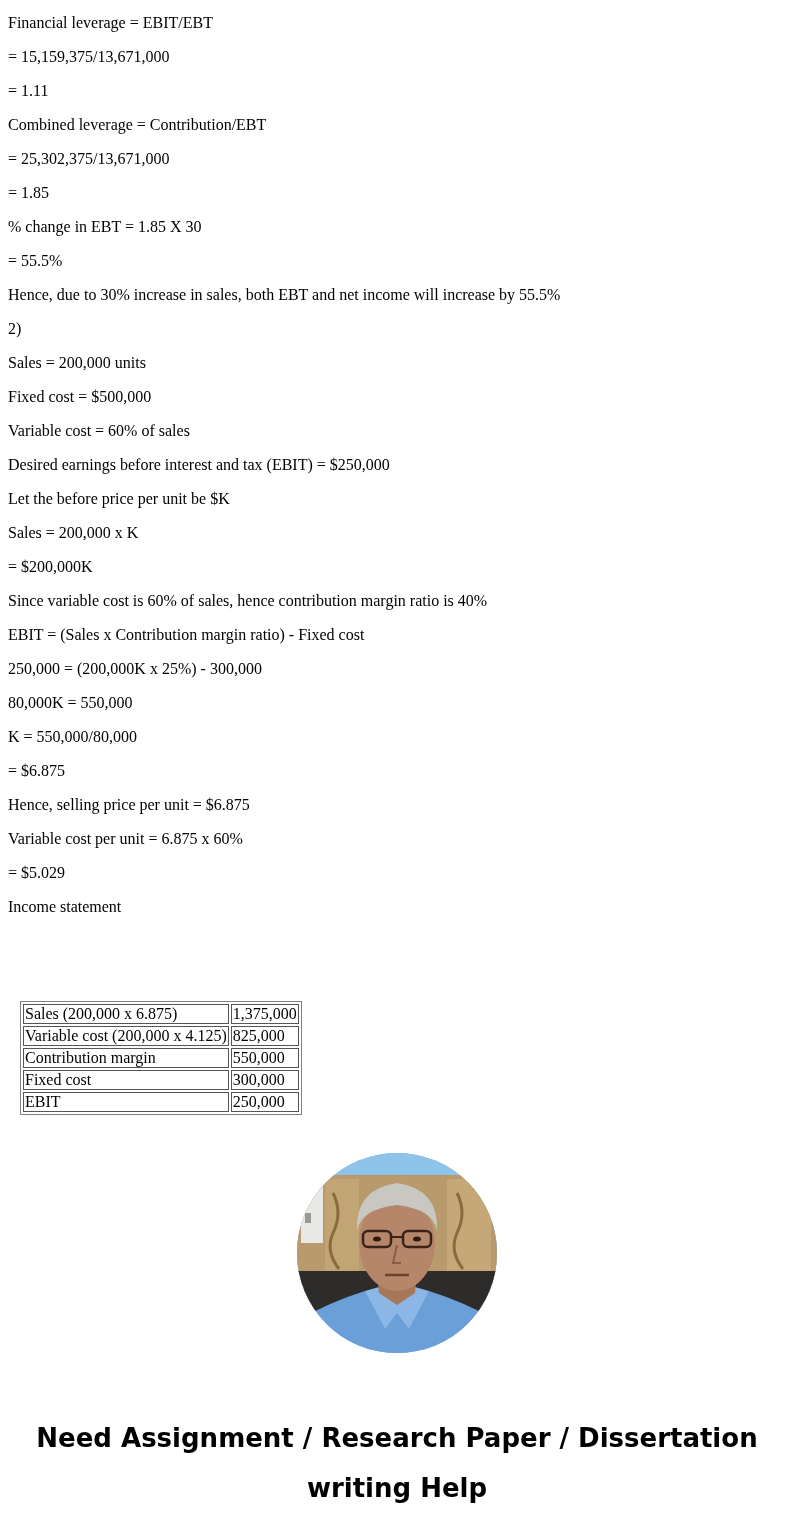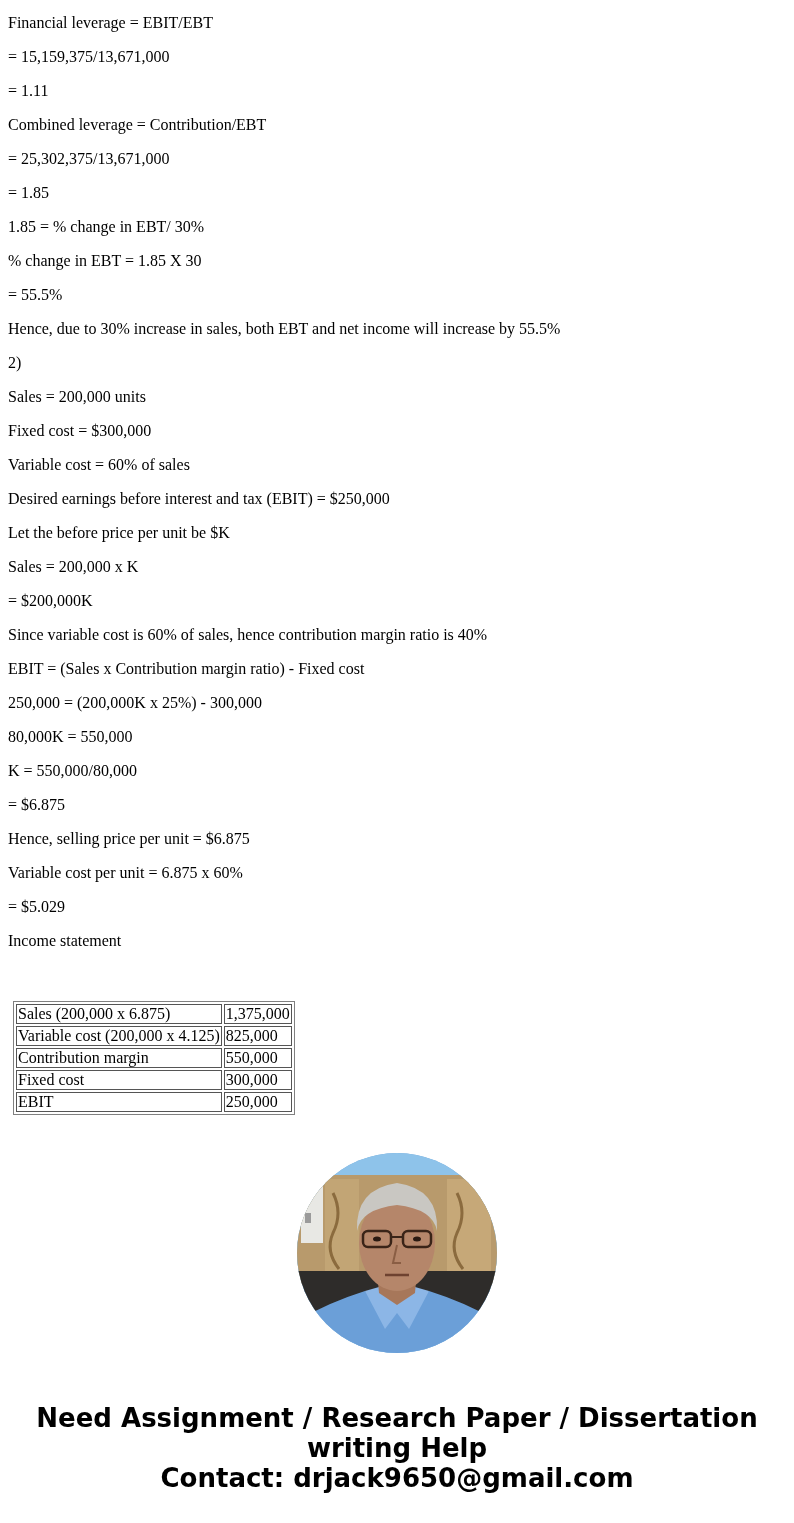--- a/index.html
+++ b/index.html
@@ -26,21 +26,21 @@
       margin: 0;
       height: 34px;
       line-height: 18px;
       padding-top: 14px;
       box-sizing: border-box;
       white-space: nowrap;
     }
     .content p:first-child { padding-top: 14px; }
     table.income {
       position: absolute;
-      left: 13px;
+      left: 20px;
       top: 1001px;
       border: 1px solid #808080;
       border-collapse: separate;
       border-spacing: 2px;
       font-family: "Liberation Serif", serif;
       font-size: 16px;
     }
     table.income td {
       border: 1px solid #555555;
       padding: 0 1px;
@@ -64,39 +64,38 @@
       left: 0;
       top: 1403px;
       width: 794px;
       text-align: center;
       font-family: "DejaVu Sans", sans-serif;
       font-weight: bold;
       font-size: 26px;
       line-height: 30px;
       color: #000000;
     }
-    .promo div { white-space: nowrap; }
+    .promo div { white-space: nowrap; margin-top: 20px; }
   </style>
 </head>
 <body>
 
 <div class="content">
   <p>Financial leverage = EBIT/EBT</p>
   <p>= 15,159,375/13,671,000</p>
   <p>= 1.11</p>
   <p>Combined leverage = Contribution/EBT</p>
   <p>= 25,302,375/13,671,000</p>
   <p>= 1.85</p>
-  <p>1.85 = % change in EBT/ 30%</p>
   <p>% change in EBT = 1.85 X 30</p>
   <p>= 55.5%</p>
   <p>Hence, due to 30% increase in sales, both EBT and net income will increase by 55.5%</p>
   <p>2)</p>
   <p>Sales = 200,000 units</p>
-  <p>Fixed cost = $300,000</p>
+  <p>Fixed cost = $500,000</p>
   <p>Variable cost = 60% of sales</p>
   <p>Desired earnings before interest and tax (EBIT) = $250,000</p>
   <p>Let the before price per unit be $K</p>
   <p>Sales = 200,000 x K</p>
   <p>= $200,000K</p>
   <p>Since variable cost is 60% of sales, hence contribution margin ratio is 40%</p>
   <p>EBIT = (Sales x Contribution margin ratio) - Fixed cost</p>
   <p>250,000 = (200,000K x 25%) - 300,000</p>
   <p>80,000K = 550,000</p>
   <p>K = 550,000/80,000</p>

